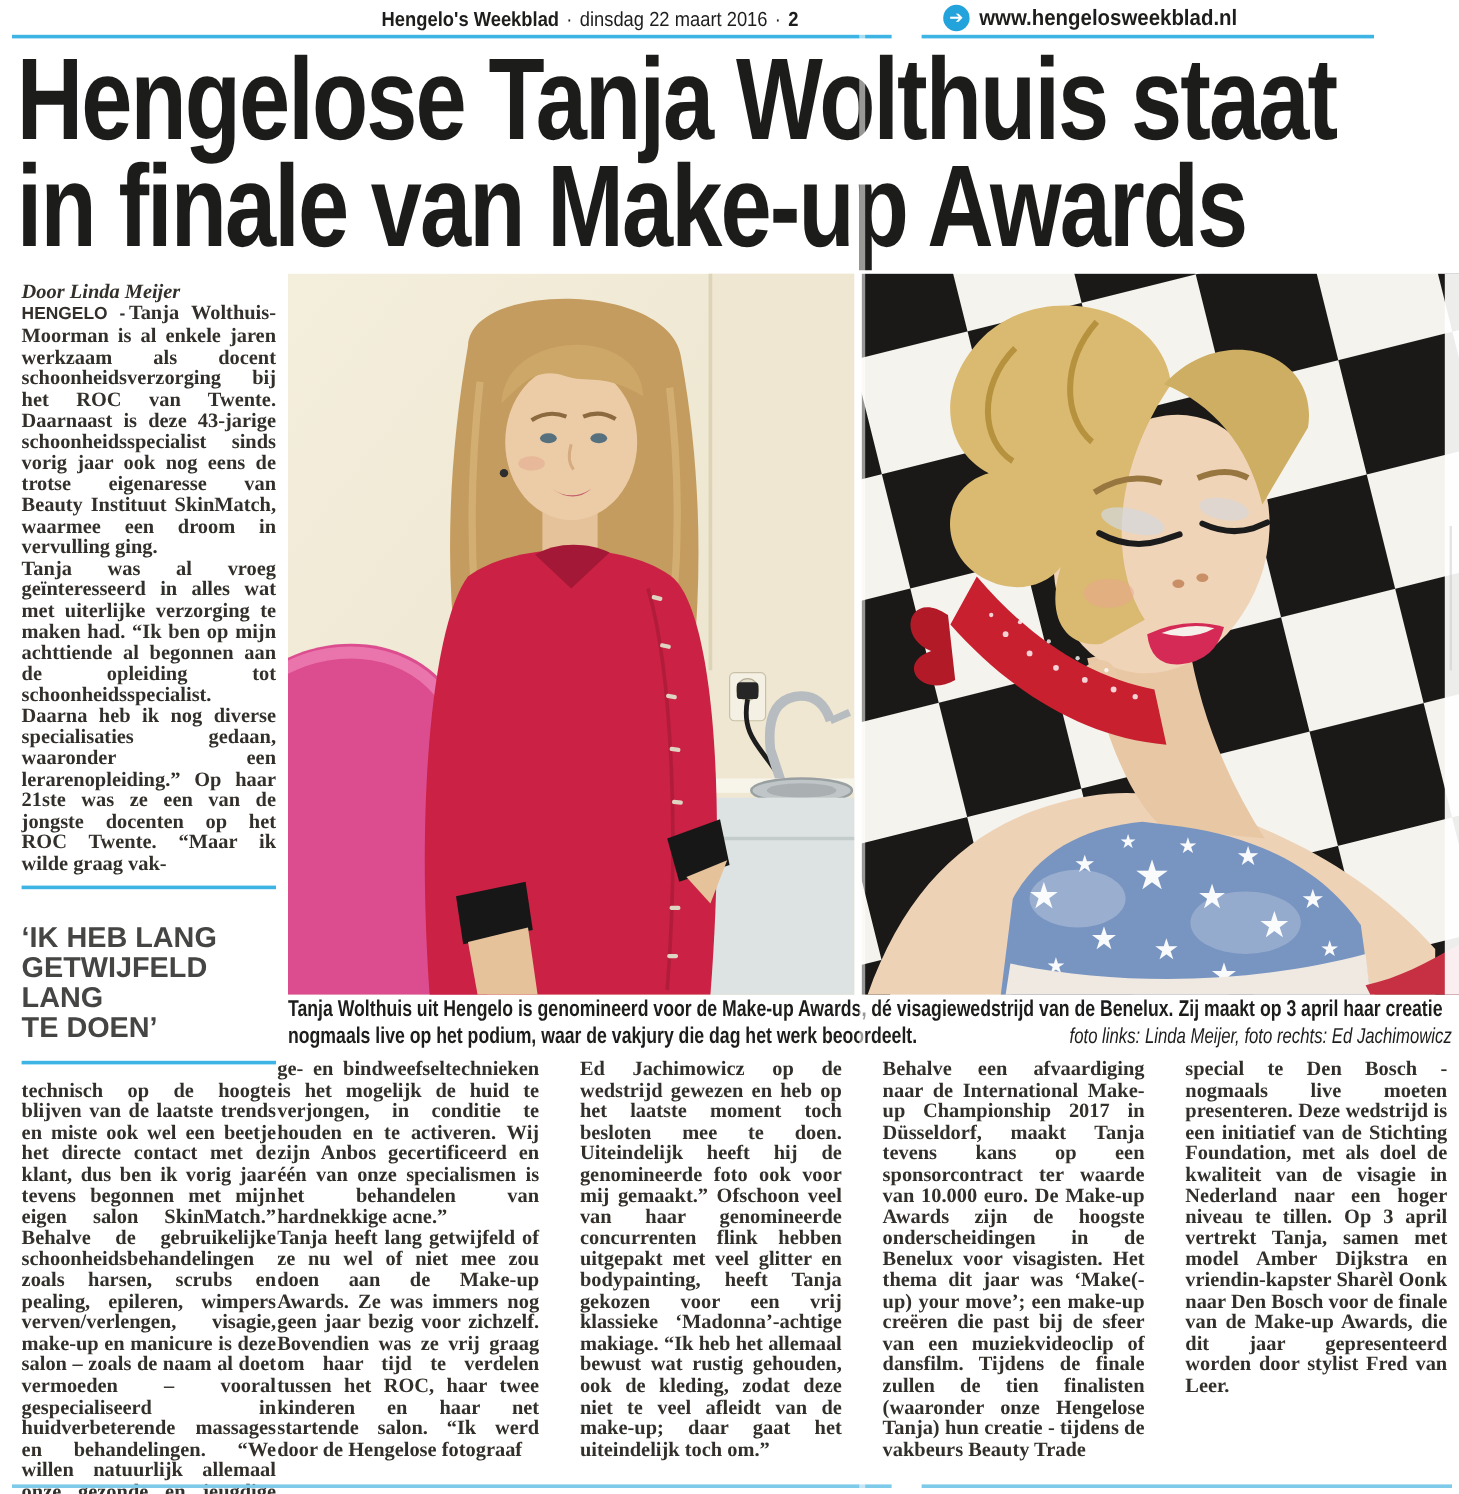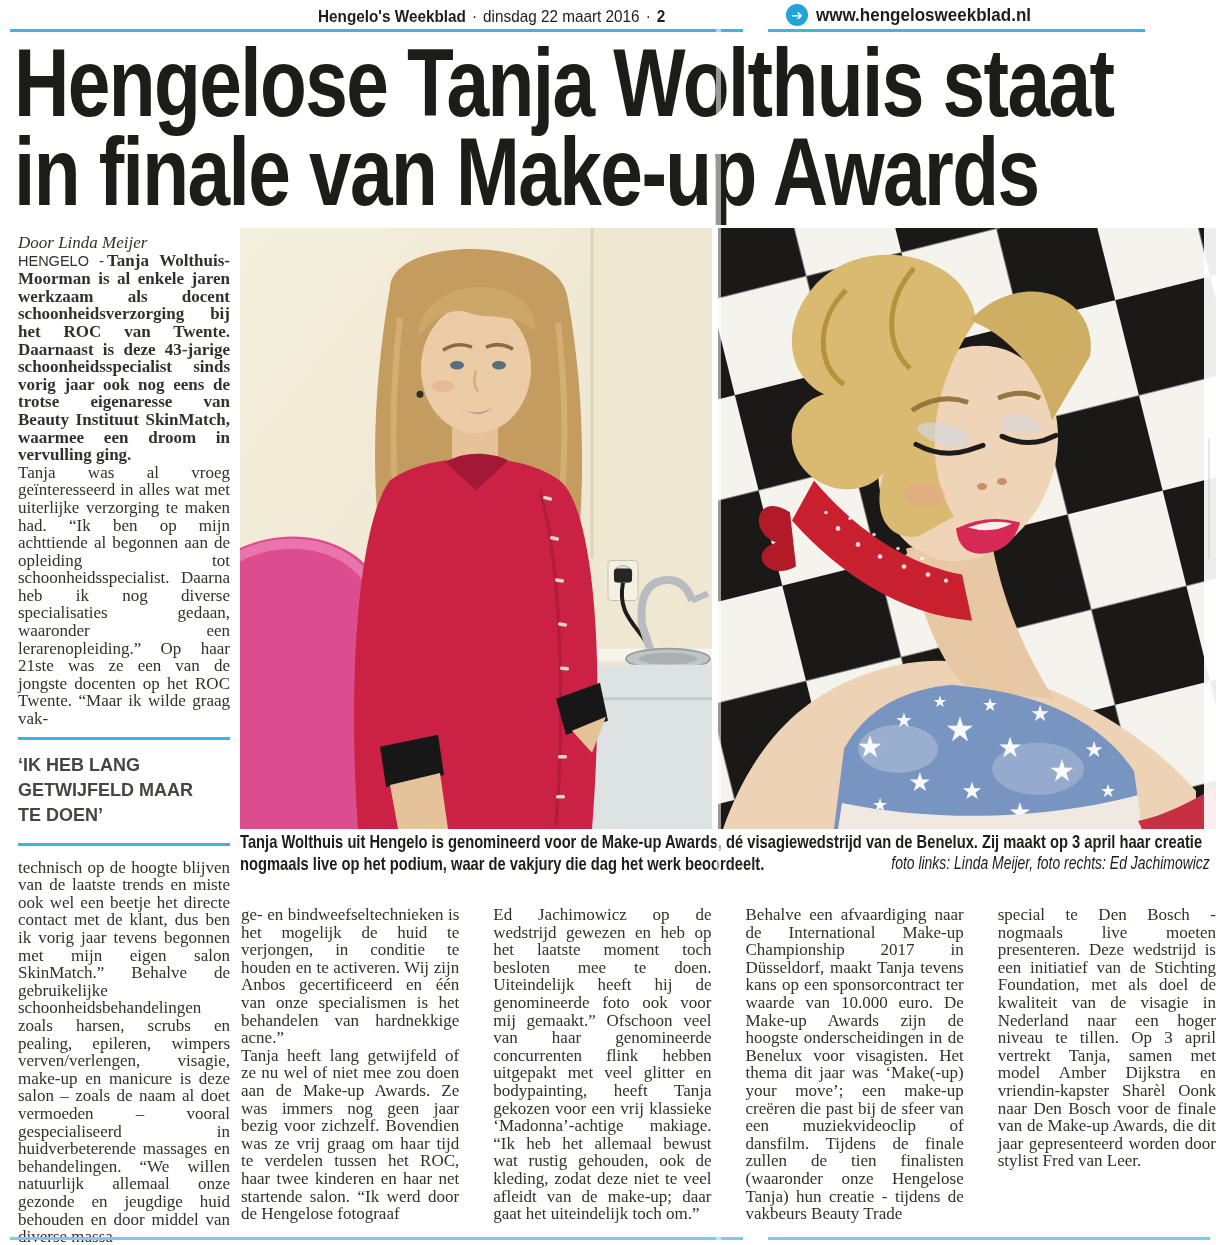--- a/index.html
+++ b/index.html
@@ -27,45 +27,45 @@
 
   
   .headline{position:absolute;left:14px;top:38px;width:1530px;
     transform:scaleX(.79);transform-origin:left top;
     font-family:"Liberation Sans",sans-serif;font-weight:bold;color:#1c1c1a;
     font-size:97px;line-height:89px;letter-spacing:-2px;white-space:nowrap;}
 
   
   .left-col{position:absolute;left:18px;top:234px;width:212px;}
   .byline{font-style:italic;font-size:15.5px;color:#2f2d2a;margin:0 0 16px 0;}
-  .left-col p, .columns p{margin:0;font-size:17px;line-height:17.6px;text-align:justify;color:#33302c;}
+  .left-col p, .columns p{margin:0;font-size:17px;line-height:17.6px;text-align:justify;color:#33302c;font-weight:bold;}
   p.lead{font-weight:bold;}
-  .lead-label{font-family:"Liberation Sans",sans-serif;font-weight:normal;font-size:14.5px;padding-right:3px;}
+  .lead-label{font-family:"Liberation Sans",sans-serif;font-weight:bold;font-size:14.5px;padding-right:3px;}
   .pullquote{border-top:3px solid #3db4e4;border-bottom:3px solid #3db4e4;
-    margin:9px 0 13px;padding:13px 0 15px;
+    margin:9px 0 13px;padding:28px 0 15px;
     font-family:"Liberation Sans",sans-serif;font-weight:bold;
-    font-size:18px;line-height:25px;color:#454543;}
+    font-size:24px;line-height:25px;color:#454543;}
 
   
   .photo{position:absolute;top:228px;height:601px;}
   .photo.left{left:240px;width:472px;}
   .photo.right{left:718px;width:498px;}
   .photo svg{display:block;width:100%;height:100%;}
 
   
   .caption{position:absolute;left:240px;top:831px;width:1260px;
     transform:scaleX(.7746);transform-origin:left top;
     font-family:"Liberation Sans",sans-serif;font-weight:bold;
     font-size:19px;line-height:21.5px;color:#1d1d1b;}
   .caption .credit{position:absolute;right:8px;top:22px;
     font-style:italic;font-weight:normal;font-size:18px;color:#1d1d1b;}
 
   
-  .columns{position:absolute;left:241px;top:882px;width:975px;
-    display:grid;grid-template-columns:repeat(4,1fr);column-gap:34px;margin-top:24px;}
+  .columns{position:absolute;left:231px;top:882px;width:975px;
+    display:grid;grid-template-columns:repeat(4,1fr);column-gap:34px;}
 
   
   .fold{position:absolute;left:716px;top:0;width:5px;height:1245px;
     background:rgba(255,255,255,.55);z-index:6;pointer-events:none;}
 </style>
 </head>
 <body>
 
 <div class="page">
 
@@ -85,21 +85,21 @@
     <div>Hengelose Tanja Wolthuis staat</div>
     <div>in finale van Make-up Awards</div>
   </div>
 
   <div class="left-col">
     <p class="byline">Door Linda Meijer</p>
     <p class="lead"><span class="lead-label">HENGELO -</span><span>Tanja Wolthuis-Moorman is al enkele jaren werkzaam als docent schoonheidsverzorging bij het ROC van Twente. Daarnaast is deze 43-jarige schoonheidsspecialist sinds vorig jaar ook nog eens de trotse eigenaresse van Beauty Instituut SkinMatch, waarmee een droom in vervulling ging.</span></p>
     <p>Tanja was al vroeg geïnteresseerd in alles wat met uiterlijke verzorging te maken had. “Ik ben op mijn achttiende al begonnen aan de opleiding tot schoonheidsspecialist. Daarna heb ik nog diverse specialisaties gedaan, waaronder een lerarenopleiding.” Op haar 21ste was ze een van de jongste docenten op het ROC Twente. “Maar ik wilde graag vak-</p>
     <div class="pullquote">
       <div>‘IK HEB LANG</div>
-      <div>GETWIJFELD MAAR</div>
+      <div>GETWIJFELD LANG</div>
       <div>TE DOEN’</div>
     </div>
     <p>technisch op de hoogte blijven van de laatste trends en miste ook wel een beetje het directe contact met de klant, dus ben ik vorig jaar tevens begonnen met mijn eigen salon SkinMatch.” Behalve de gebruikelijke schoonheidsbehandelingen zoals harsen, scrubs en pealing, epileren, wimpers verven/verlengen, visagie, make-up en manicure is deze salon – zoals de naam al doet vermoeden – vooral gespecialiseerd in huidverbeterende massages en behandelingen. “We willen natuurlijk allemaal onze gezonde en jeugdige huid behouden en door middel van diverse massa-</p>
   </div>
 
   <div class="photo left">
     <svg viewBox="0 0 472 600" preserveAspectRatio="none">
       <defs>
         <linearGradient id="wallg" x1="0" y1="0" x2="1" y2="1">
           <stop offset="0" stop-color="#f4eedd"></stop>

